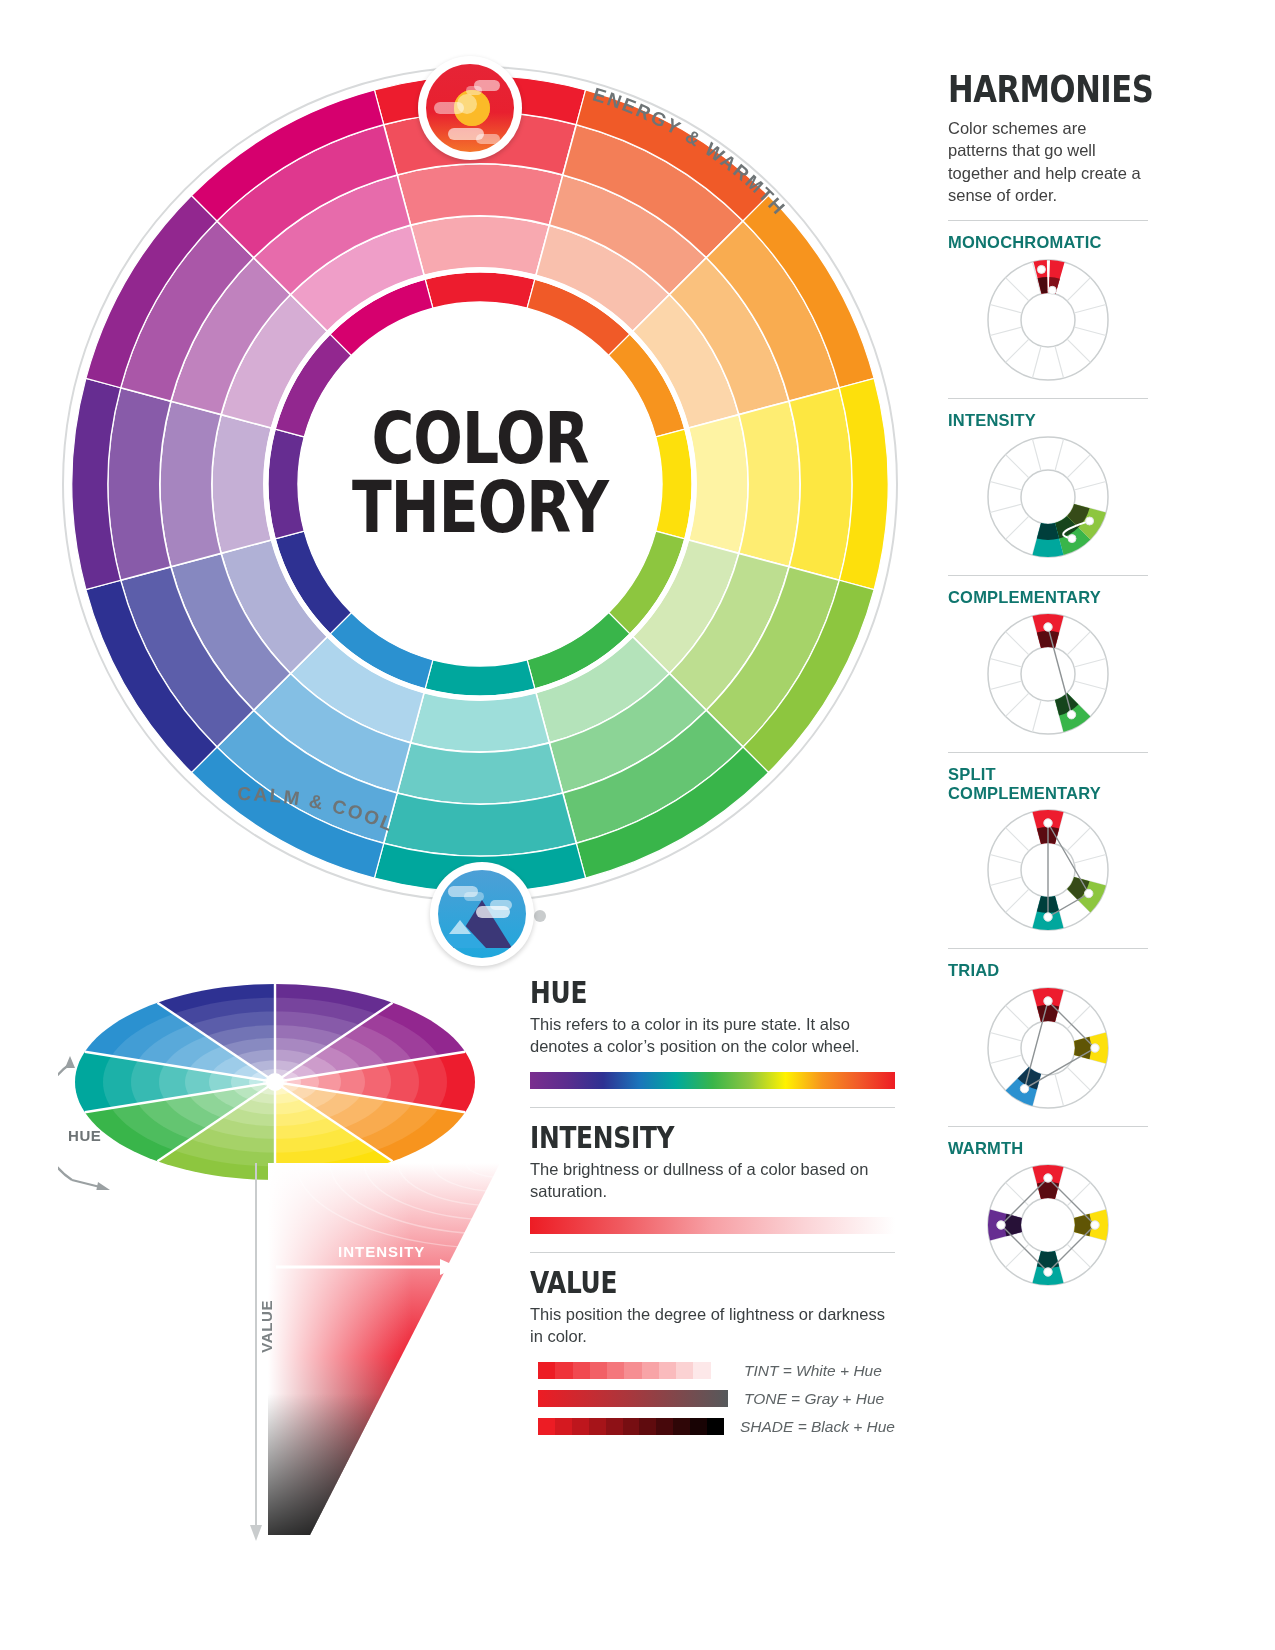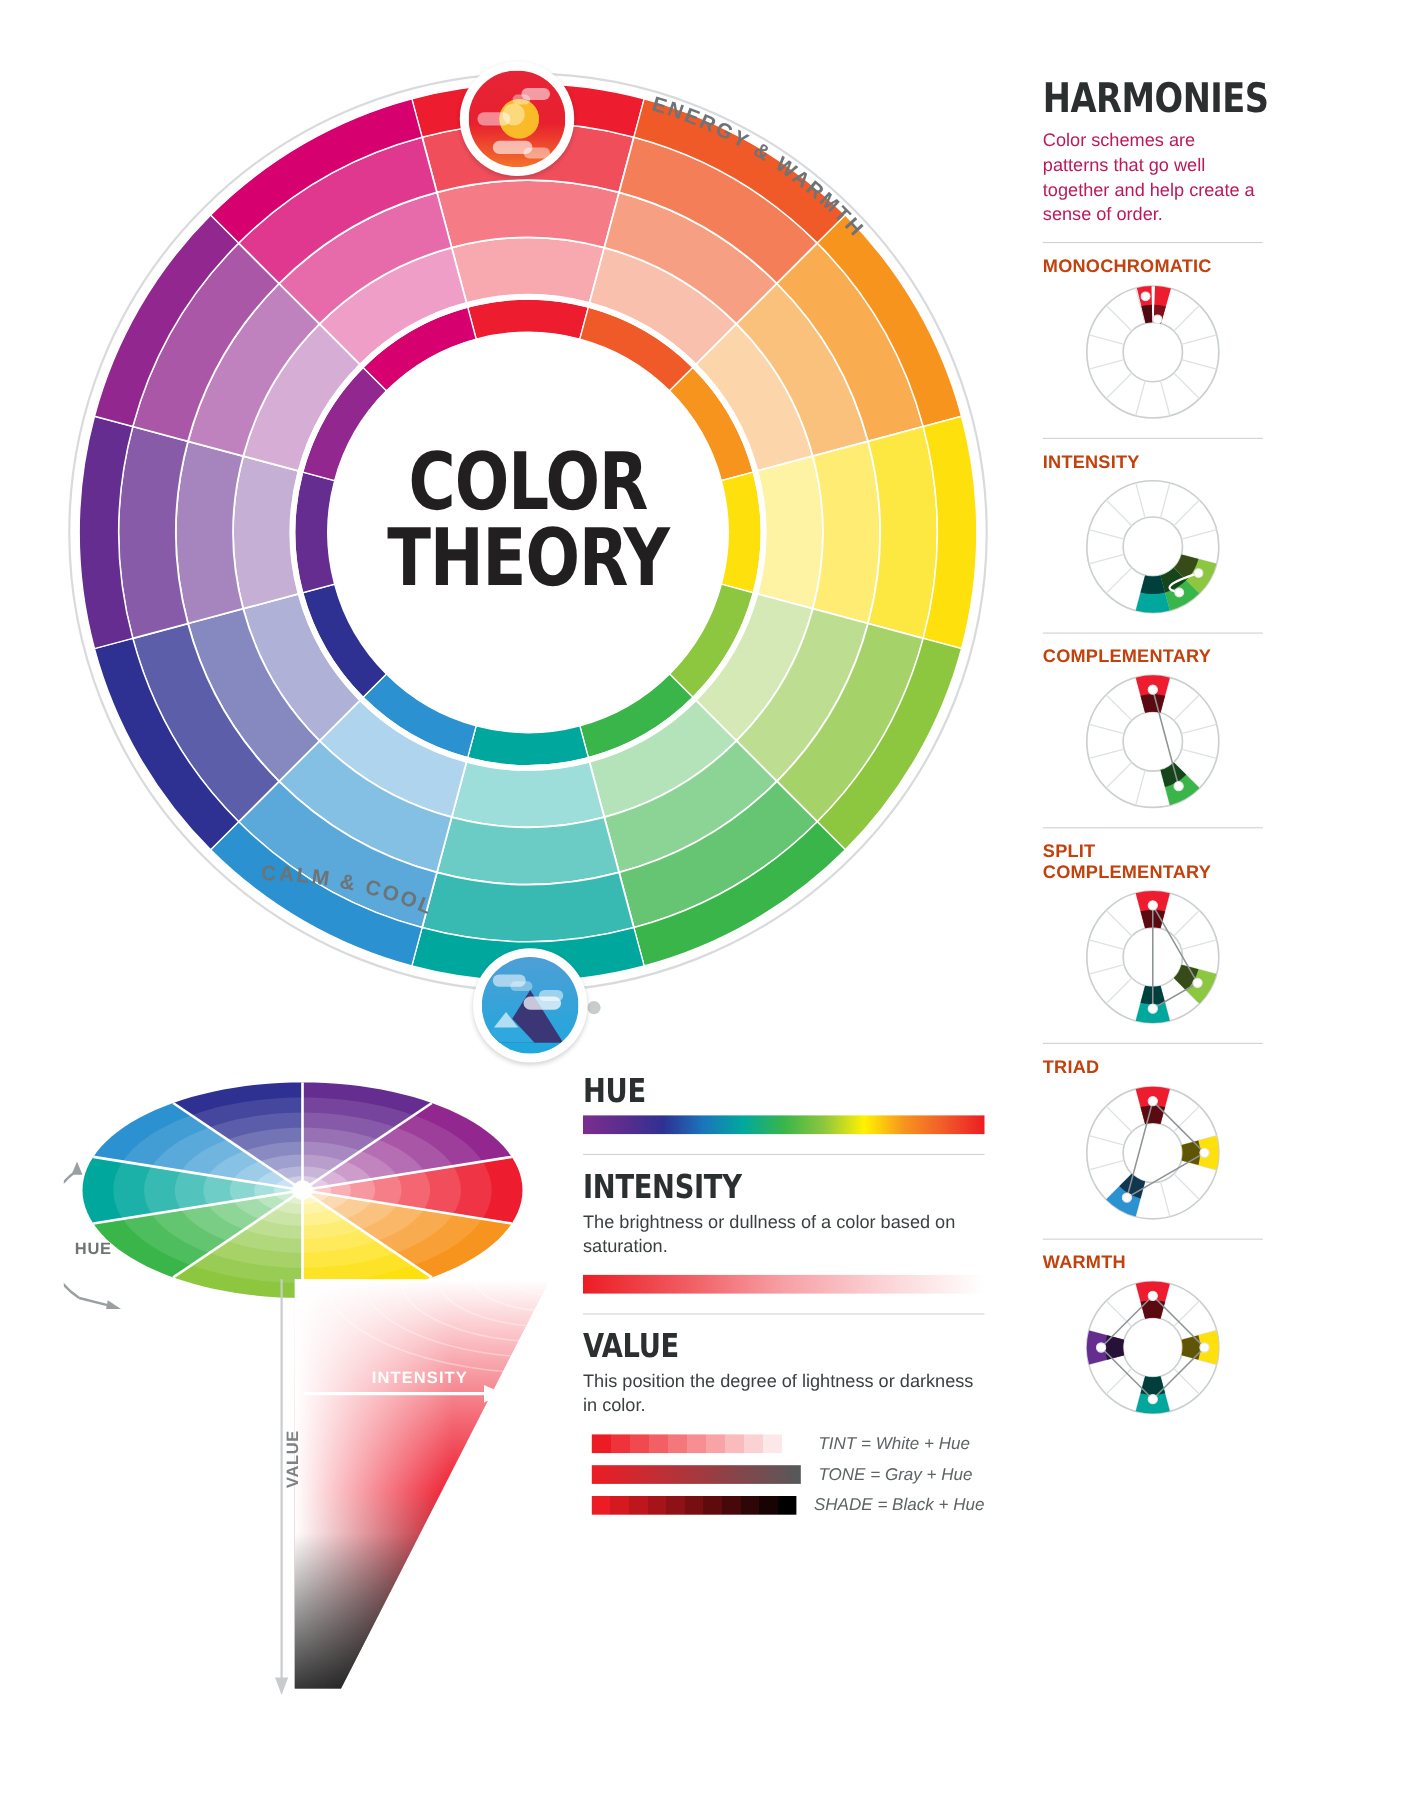--- a/index.html
+++ b/index.html
@@ -5,23 +5,23 @@
   html,body{margin:0;padding:0;background:#fff;}
   body{width:1275px;height:1650px;position:relative;overflow:hidden;
        font-family:"Liberation Sans",sans-serif;color:#2e3233;}
   .page{position:absolute;inset:0;}
 
   
   #harmonies{position:absolute;left:948px;top:68px;width:200px;}
   #harmonies h1{font-family:"DejaVu Sans Condensed","Liberation Sans",sans-serif;
       font-weight:800;font-size:37px;letter-spacing:-.5px;margin:0 0 6px 0;color:#2b2f30;
       transform:scaleX(.92);transform-origin:left center;}
-  #harmonies .intro{font-size:16.5px;line-height:1.35;color:#be185d;margin:0;}
+  #harmonies .intro{font-size:16.5px;line-height:1.35;color:#404040;margin:0;}
   .harmony{padding-top:12px;margin-top:14px;border-top:1.4px solid #cfd2d3;}
-  .harmony .hlabel{font-size:16.5px;font-weight:700;letter-spacing:.2px;color:#c2410c;
+  .harmony .hlabel{font-size:16.5px;font-weight:700;letter-spacing:.2px;color:#0f766e;
       line-height:1.12;margin-bottom:4px;}
   .harmony .wheelbox{display:flex;justify-content:center;}
 
   
   #mainwheel{position:absolute;left:40px;top:44px;width:880px;height:920px;}
   #wheelTitle{position:absolute;left:300px;top:404px;width:360px;text-align:center;
       font-family:"DejaVu Sans Condensed","Liberation Sans",sans-serif;
       font-weight:800;font-size:72px;line-height:.96;color:#221f20;letter-spacing:-1px;
       transform:scaleX(.9);}
 
@@ -337,20 +337,21 @@
         <polygon points="208,112 190,104 190,120" fill="#ffffff"></polygon>
         <text x="88" y="102" fill="#ffffff" font-size="15" font-weight="700" letter-spacing="1" font-family="Liberation Sans, sans-serif">INTENSITY</text>
       </svg>
   </div>
   <div id="valueLabel">VALUE</div>
 
   <div id="defs">
 
     <div class="defblock">
       <h2>HUE</h2>
+      <p>This refers to a color in its pure state. It also denotes a color’s position on the color wheel.</p>
       <div class="gradbar" id="bar-hue" style="background: linear-gradient(to right, rgb(122, 46, 142), rgb(91, 45, 142), rgb(46, 49, 146), rgb(27, 117, 187), rgb(0, 169, 157), rgb(57, 181, 74), rgb(141, 198, 63), rgb(255, 242, 0), rgb(247, 148, 30), rgb(241, 90, 41), rgb(237, 28, 36));"></div>
     </div>
 
     <div class="sep"></div>
 
     <div class="defblock">
       <h2>INTENSITY</h2>
       <p>The brightness or dullness of a color based on saturation.</p>
       <div class="gradbar" id="bar-intensity" style="background: linear-gradient(to right, rgb(237, 28, 36), rgb(240, 90, 96), rgb(247, 160, 165), rgb(251, 211, 214), rgb(255, 255, 255));"></div>
     </div>

